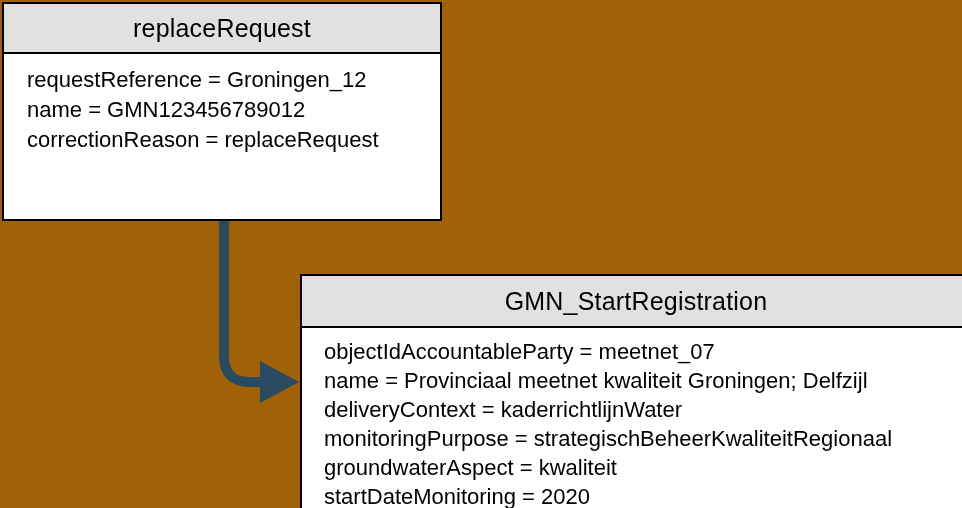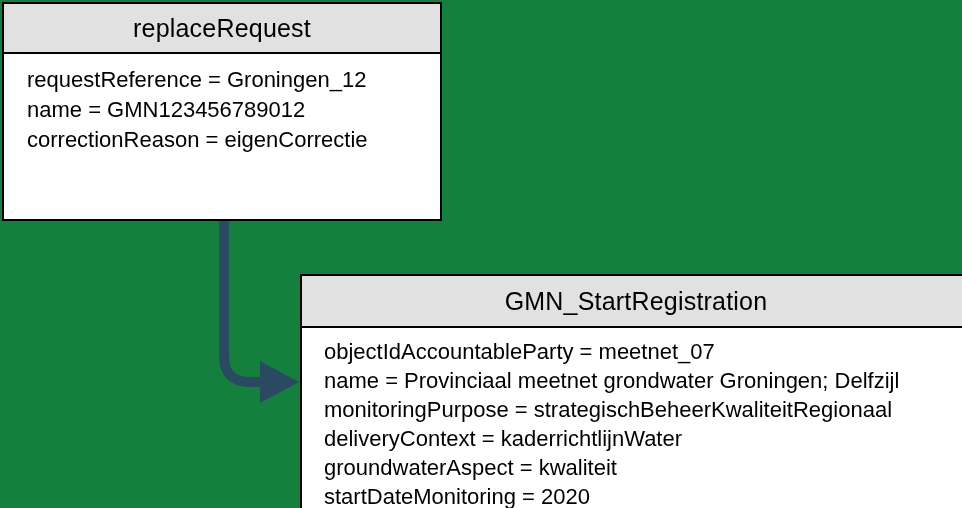--- a/index.html
+++ b/index.html
@@ -4,21 +4,21 @@
 <style>
   html, body {
     margin: 0;
     padding: 0;
     background: #ffffff;
   }
   .canvas {
     position: relative;
     width: 962px;
     height: 508px;
-    background: #15803d;
+    background: #a16207;
     font-family: "Liberation Sans", sans-serif;
     overflow: hidden;
   }
   .connector-svg {
     position: absolute;
     left: 0;
     top: 0;
     width: 962px;
     height: 508px;
     pointer-events: none;
@@ -78,29 +78,29 @@
   <svg class="connector-svg" viewBox="0 0 962 508" xmlns="http://www.w3.org/2000/svg">
     <path d="M 224 220 L 224 356 Q 224 382 250 382 L 261 382" fill="none" stroke="#2a4a61" stroke-width="10" style="stroke: rgb(42, 74, 97);"></path>
     <polygon points="260,361 260,403 299,382" fill="#2a4a61" style="fill: rgb(42, 74, 97);"></polygon>
   </svg>
 
   <div class="node node-replace">
     <div class="node-header" style="background-color: rgb(225, 225, 225);">replaceRequest</div>
     <div class="node-body">
       <span class="field-line">requestReference = Groningen_12</span>
       <span class="field-line">name = GMN123456789012</span>
-      <span class="field-line">correctionReason = eigenCorrectie</span>
+      <span class="field-line">correctionReason = replaceRequest</span>
     </div>
   </div>
 
   <div class="node node-gmn">
     <div class="node-header" style="background-color: rgb(225, 225, 225);">GMN_StartRegistration</div>
     <div class="node-body">
       <span class="field-line">objectIdAccountableParty = meetnet_07</span>
-      <span class="field-line">name = Provinciaal meetnet grondwater Groningen; Delfzijl</span>
+      <span class="field-line">name = Provinciaal meetnet kwaliteit Groningen; Delfzijl</span>
+      <span class="field-line">deliveryContext = kaderrichtlijnWater</span>
       <span class="field-line">monitoringPurpose = strategischBeheerKwaliteitRegionaal</span>
-      <span class="field-line">deliveryContext = kaderrichtlijnWater</span>
       <span class="field-line">groundwaterAspect = kwaliteit</span>
       <span class="field-line">startDateMonitoring = 2020</span>
     </div>
   </div>
 
 </div>
 
 </body></html>

